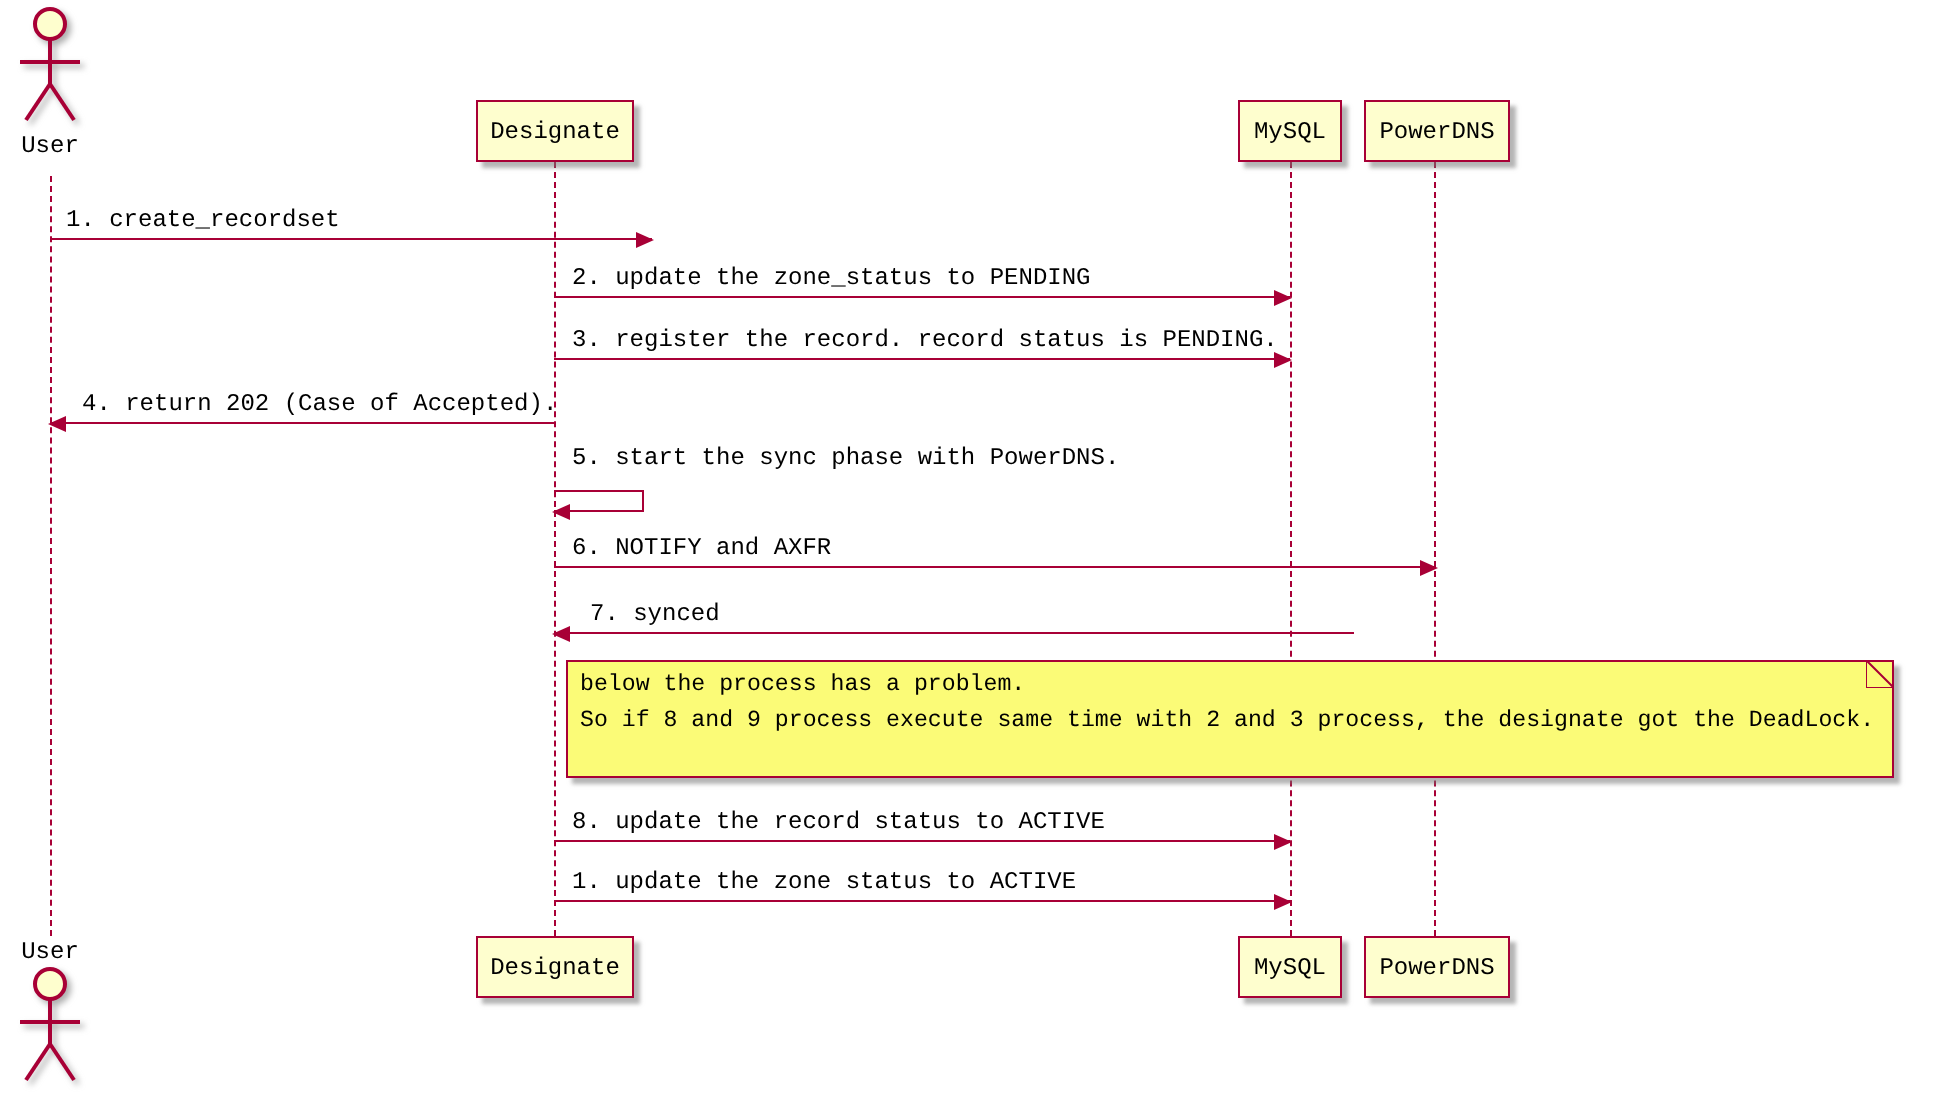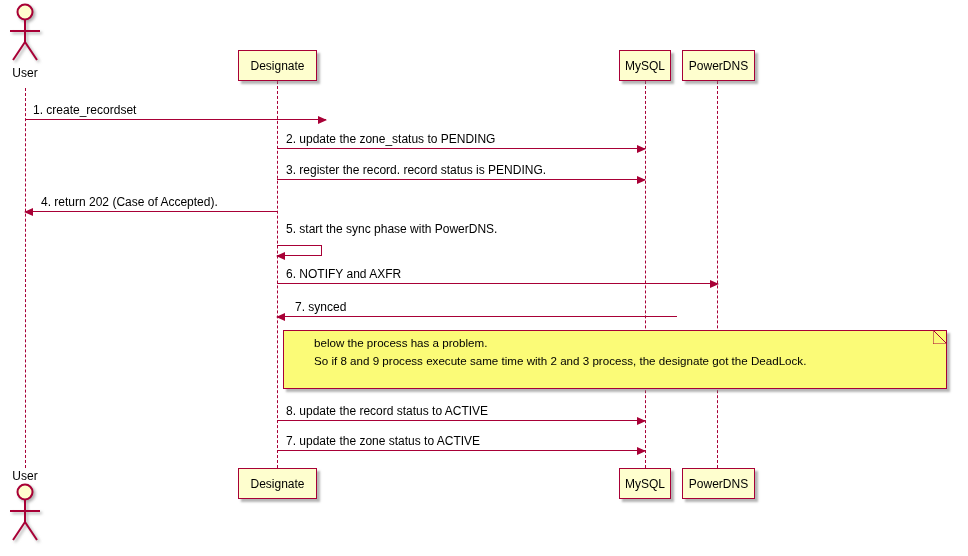--- a/index.html
+++ b/index.html
@@ -8,21 +8,21 @@
     --note-fill: #FBFB77;
     --text: #000000;
   }
   * { box-sizing: border-box; }
   body { margin: 0; background: #ffffff; }
   .stage {
     position: relative;
     width: 968px;
     height: 556px;
     background: #ffffff;
-    font-family: Liberation Sans, sans-serif;
+    font-family: Liberation Mono, monospace;
     font-size: 12px;
     color: var(--text);
     overflow: hidden;
   }
   .lifeline {
     position: absolute;
     width: 0;
     border-left: 1px dashed var(--border);
   }
   .pbox {
@@ -100,21 +100,21 @@
   }
   .note {
     position: absolute;
     background: var(--note-fill);
     border: 1px solid var(--border);
     box-shadow: 3px 3px 2px rgba(120,120,120,0.55);
     padding: 3px 6px;
     font-size: 11.6px;
     line-height: 17.5px;
   }
-  .note-line { white-space: nowrap; margin-left: 24px; }
+  .note-line { white-space: nowrap; }
   .note-fold {
     position: absolute;
     top: -1px;
     right: -1px;
     width: 14px;
     height: 14px;
   }
 </style>
 </head>
 <body>
@@ -187,21 +187,21 @@
     <div class="note-line">below the process has a problem.</div>
     <div class="note-line">So if 8 and 9 process execute same time with 2 and 3 process, the designate got the DeadLock.</div>
   </div>
 
   <div class="msg" style="left:277px; top:403px; width:368px">
     <div class="msg-label" style="padding-left:9px">8. update the record status to ACTIVE</div>
     <div class="msg-line arr-r"></div>
   </div>
 
   <div class="msg" style="left:277px; top:433px; width:368px">
-    <div class="msg-label" style="padding-left:9px">7. update the zone status to ACTIVE</div>
+    <div class="msg-label" style="padding-left:9px">1. update the zone status to ACTIVE</div>
     <div class="msg-line arr-r"></div>
   </div>
 
   <div class="pbox" style="left:238px; top:468px; width:79px">
     <span>Designate</span>
   </div>
   <div class="pbox" style="left:619px; top:468px; width:52px">
     <span>MySQL</span>
   </div>
   <div class="pbox" style="left:682px; top:468px; width:73px">

